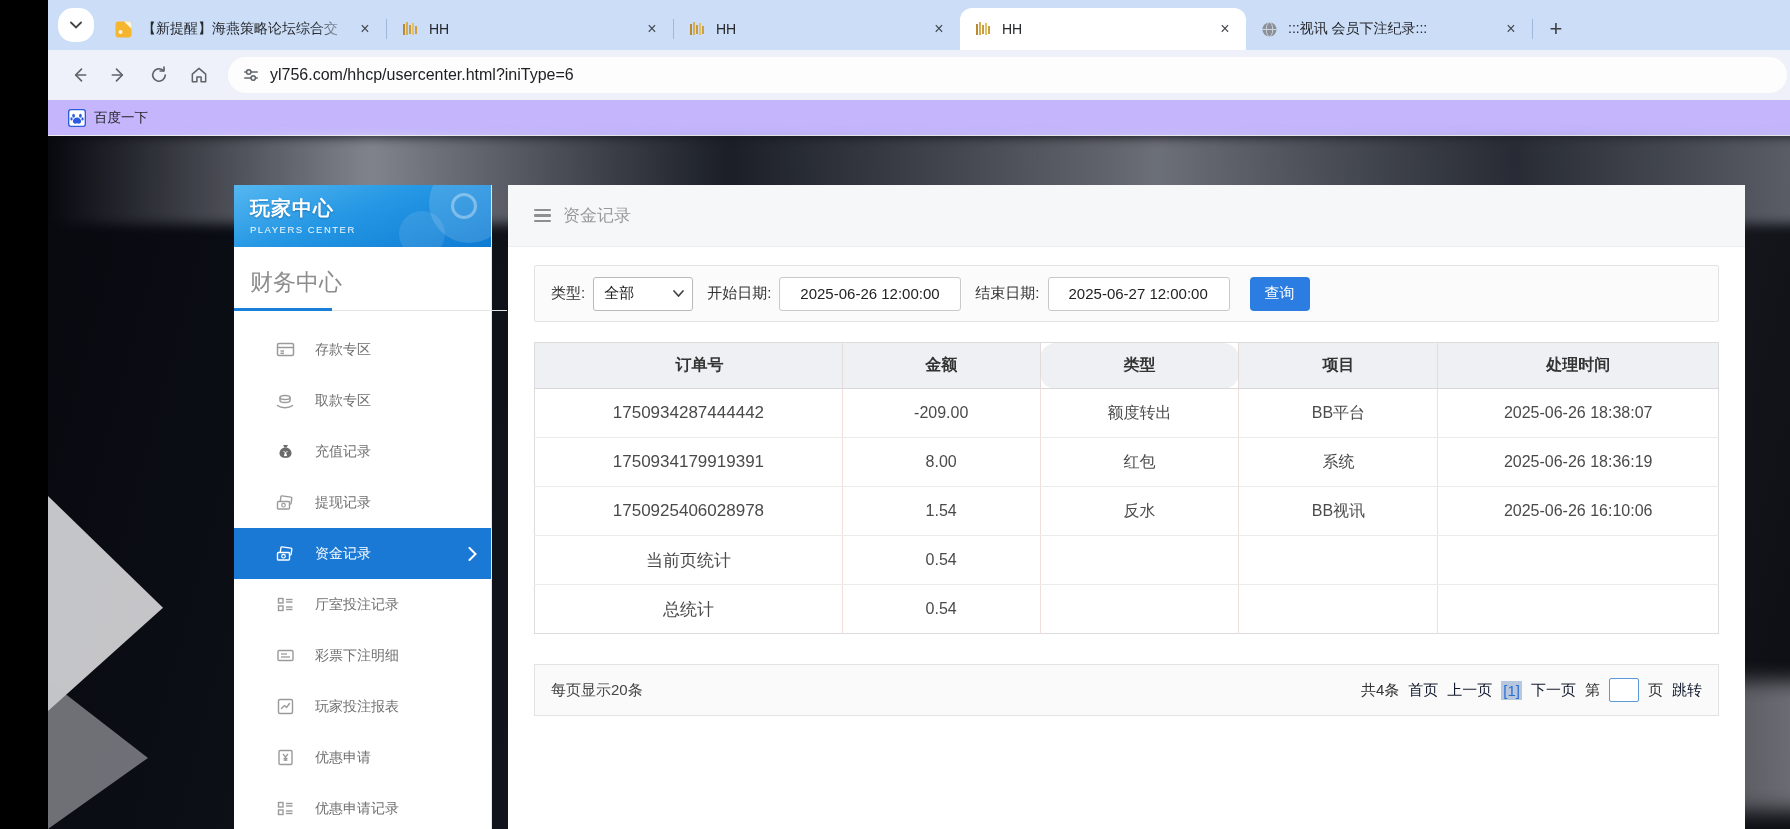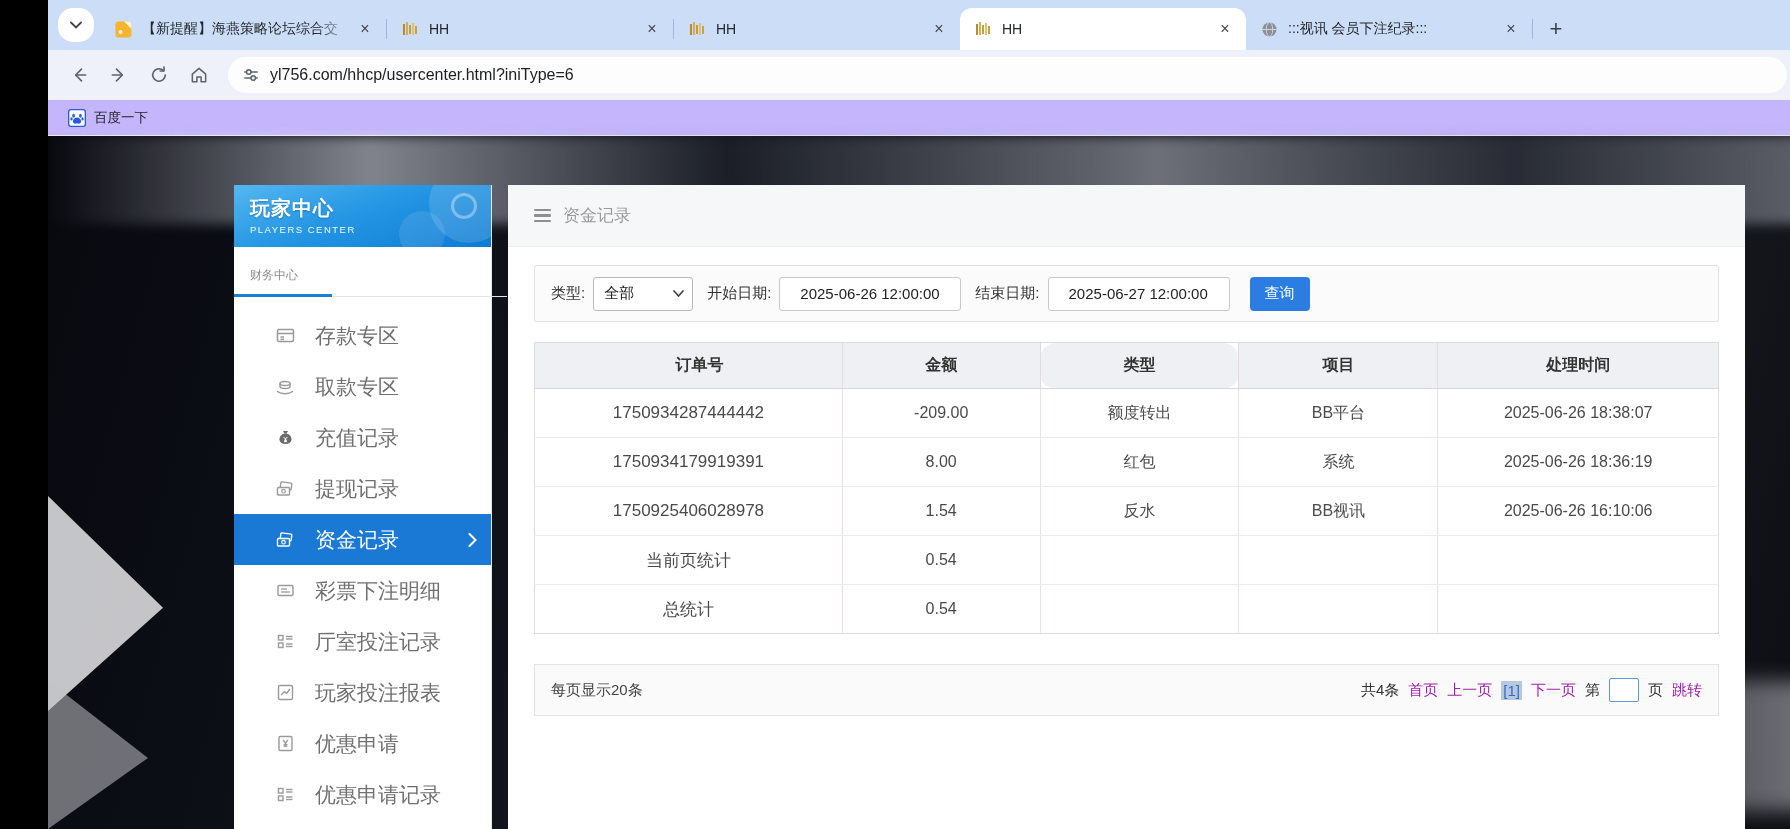--- a/index.html
+++ b/index.html
@@ -71,26 +71,26 @@
     padding:10px 0 0 16px; color:#fff; }
   .sidebar-header .deco1 { position:absolute; right:-18px; top:-22px; width:80px; height:80px;
     border-radius:50%; background:rgba(255,255,255,.14); }
   .sidebar-header .deco2 { position:absolute; right:46px; top:26px; width:46px; height:46px;
     border-radius:50%; background:rgba(255,255,255,.10); }
   .sidebar-header .deco3 { position:absolute; right:14px; top:8px; width:26px; height:26px;
     border-radius:50%; border:3px solid rgba(255,255,255,.35); }
   .sidebar-title { font-size:20px; font-weight:bold; letter-spacing:1px; text-shadow:0 1px 2px rgba(0,60,120,.4); }
   .sidebar-subtitle { font-size:9.5px; letter-spacing:1.5px; margin-top:2px; opacity:.95; }
   .sidebar-section { padding:20px 16px 0; }
-  .sidebar-section-label { font-size:12px; color:#8d8d8d; padding-bottom:12px; }
+  .sidebar-section-label { font-size:23px; color:#8d8d8d; padding-bottom:12px; }
   .sidebar-section-rule { position:relative; height:1px; background:#e4e4e4; margin:0 -16px 0 0; }
   .sidebar-section-rule::before { content:""; position:absolute; left:0; top:-2px; width:98px; height:3px; background:#1a7fd6; }
   .menu { padding-top:13px; }
   .menu-item { position:relative; height:51px; display:flex; align-items:center; padding-left:41px;
-    color:#707070; font-size:21px; cursor:pointer; }
+    color:#707070; font-size:14px; cursor:pointer; }
   .menu-item .mi-icon { width:20px; height:20px; margin-right:20px; color:#9a9a9a; display:flex; align-items:center; justify-content:center; }
   .menu-item.active { background:#1b79d6; color:#fff; }
   .menu-item.active .mi-icon { color:#fff; }
   .menu-item .mi-chevron { position:absolute; right:14px; color:#fff; display:none; }
   .menu-item.active .mi-chevron { display:flex; }
 
   
   .main { position:absolute; left:460px; top:49px; width:1237px; bottom:0; background:#fff; }
   .main-header { height:62px; background:#f6f7f8; border-bottom:1px solid #ededed;
     display:flex; align-items:center; padding-left:26px; gap:12px; }
@@ -118,21 +118,21 @@
     border-right:1px solid #f3dede; border-bottom:1px solid #ebebeb; }
   .records-table th:last-child, .records-table td:last-child { border-right:none; }
   .records-table tr:last-child td { border-bottom:none; }
   .col-order { width:26%;padding-left:22px; } .col-amount { width:16.7%; } .col-type { width:16.8%;border-radius:16px; }
   .col-item { width:16.8%; } .col-time { width:23.7%; }
   .cell-order { font-size:17px; color:#555; }
 
   .pagination { margin-top:30px; border:1px solid #e3e3e3; background:#fafafa; height:52px;
     display:flex; align-items:center; justify-content:space-between; padding:0 16px; font-size:15px; color:#444; }
   .pag-right { display:flex; align-items:center; gap:9px; }
-  .pag-link { color:#a21caf; cursor:pointer; }
+  .pag-link { color:#0f172a; cursor:pointer; }
   .pag-current { color:#2a6fd2; background:#b9c7de; padding:1px 2px; }
   .jump-input { width:30px; height:24px; border:1px solid #5b9bd5; border-radius:2px; background:#fff;
     font-family:inherit; font-size:14px; text-align:center; }
   .pag-text { color:#333; }
 </style>
 </head>
 <body>
 
 <div class="screen">
 
@@ -348,39 +348,39 @@
           <span>资金记录</span>
           <span class="mi-chevron">
               <svg width="9" height="14" viewBox="0 0 9 14">
                 <path d="M1.5 1 L7.5 7 L1.5 13" fill="none" stroke="currentColor" stroke-width="2" stroke-linecap="round"></path>
               </svg>
             </span>
         </div>
         <div class="menu-item">
           <span class="mi-icon">
               <svg width="19" height="19" viewBox="0 0 19 19">
-                <rect x="2" y="4.5" width="15" height="10" rx="1.2" fill="none" stroke="currentColor" stroke-width="1.4"></rect>
-                <line x1="5" y1="8" x2="11" y2="8" stroke="currentColor" stroke-width="1.3"></line>
-                <line x1="5" y1="11" x2="14" y2="11" stroke="currentColor" stroke-width="1.3"></line>
-              </svg>
-            </span>
-          <span>彩票下注明细</span>
-        </div>
-        <div class="menu-item">
-          <span class="mi-icon">
-              <svg width="19" height="19" viewBox="0 0 19 19">
                 <rect x="2.5" y="3.5" width="4.5" height="4.5" fill="none" stroke="currentColor" stroke-width="1.4"></rect>
                 <rect x="2.5" y="11" width="4.5" height="4.5" fill="none" stroke="currentColor" stroke-width="1.4"></rect>
                 <line x1="10" y1="4.5" x2="16.5" y2="4.5" stroke="currentColor" stroke-width="1.4"></line>
                 <line x1="10" y1="7" x2="16.5" y2="7" stroke="currentColor" stroke-width="1.4"></line>
                 <line x1="10" y1="12" x2="16.5" y2="12" stroke="currentColor" stroke-width="1.4"></line>
                 <line x1="10" y1="14.5" x2="16.5" y2="14.5" stroke="currentColor" stroke-width="1.4"></line>
               </svg>
             </span>
           <span>厅室投注记录</span>
+        </div>
+        <div class="menu-item">
+          <span class="mi-icon">
+              <svg width="19" height="19" viewBox="0 0 19 19">
+                <rect x="2" y="4.5" width="15" height="10" rx="1.2" fill="none" stroke="currentColor" stroke-width="1.4"></rect>
+                <line x1="5" y1="8" x2="11" y2="8" stroke="currentColor" stroke-width="1.3"></line>
+                <line x1="5" y1="11" x2="14" y2="11" stroke="currentColor" stroke-width="1.3"></line>
+              </svg>
+            </span>
+          <span>彩票下注明细</span>
         </div>
         <div class="menu-item">
           <span class="mi-icon">
               <svg width="19" height="19" viewBox="0 0 19 19">
                 <rect x="2.5" y="2.5" width="14" height="14" rx="1.5" fill="none" stroke="currentColor" stroke-width="1.4"></rect>
                 <path d="M5.5 11.5 L8.5 8.5 L10.5 10.5 L13.5 6.5" fill="none" stroke="currentColor" stroke-width="1.4" stroke-linecap="round" stroke-linejoin="round"></path>
               </svg>
             </span>
           <span>玩家投注报表</span>
         </div>

